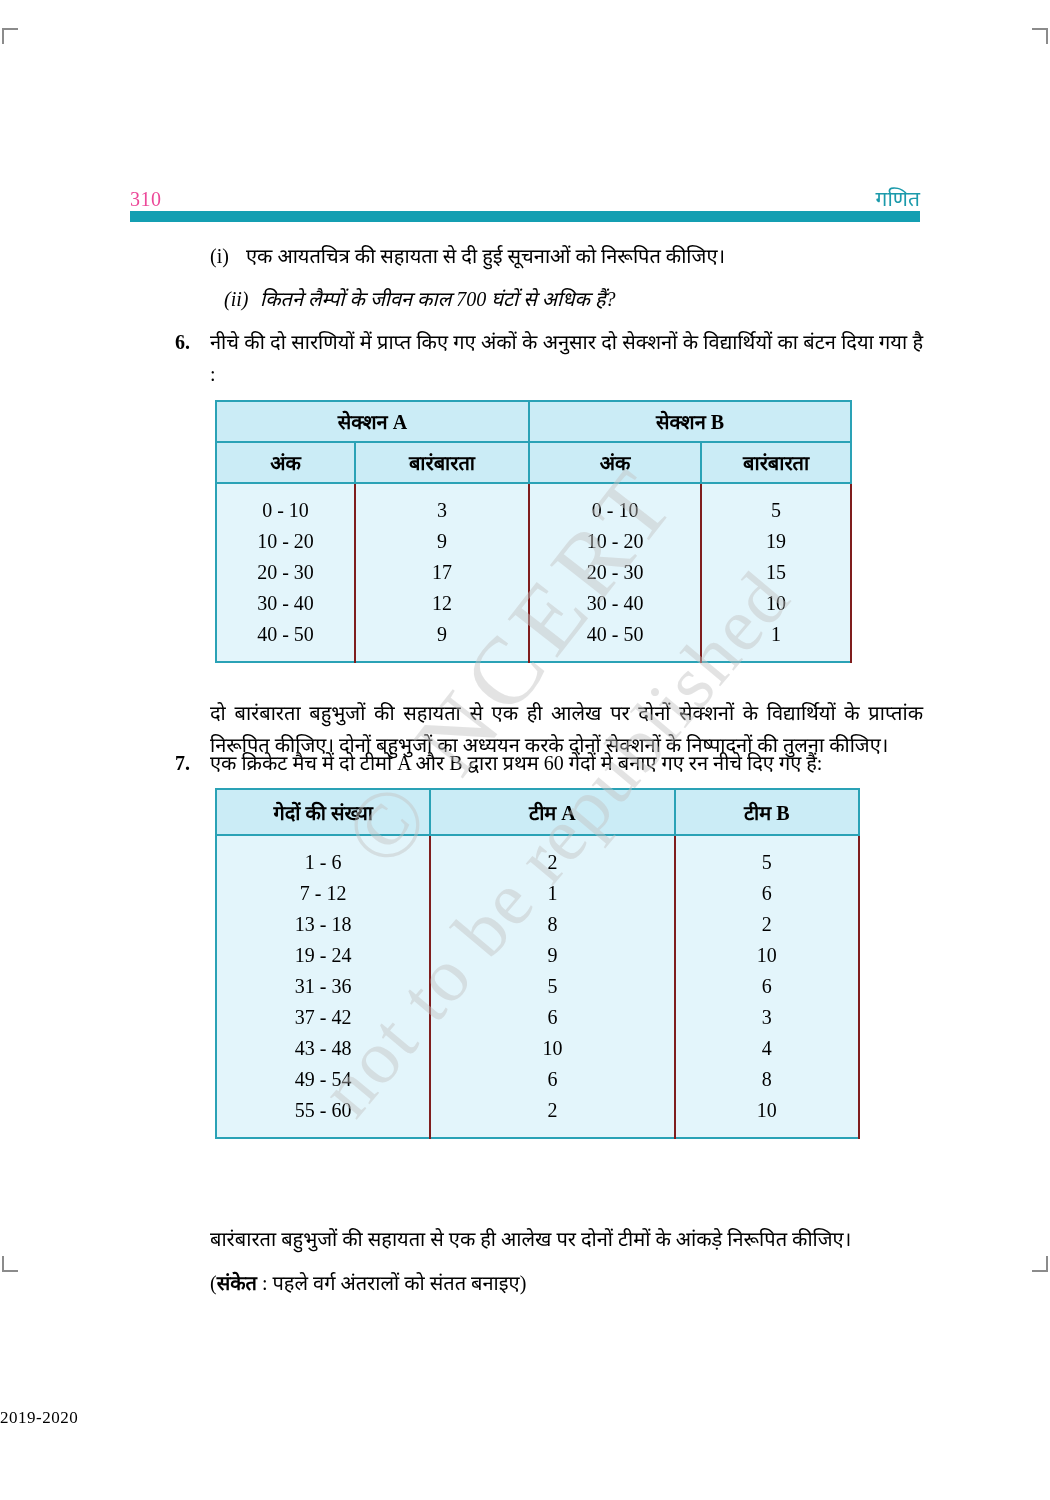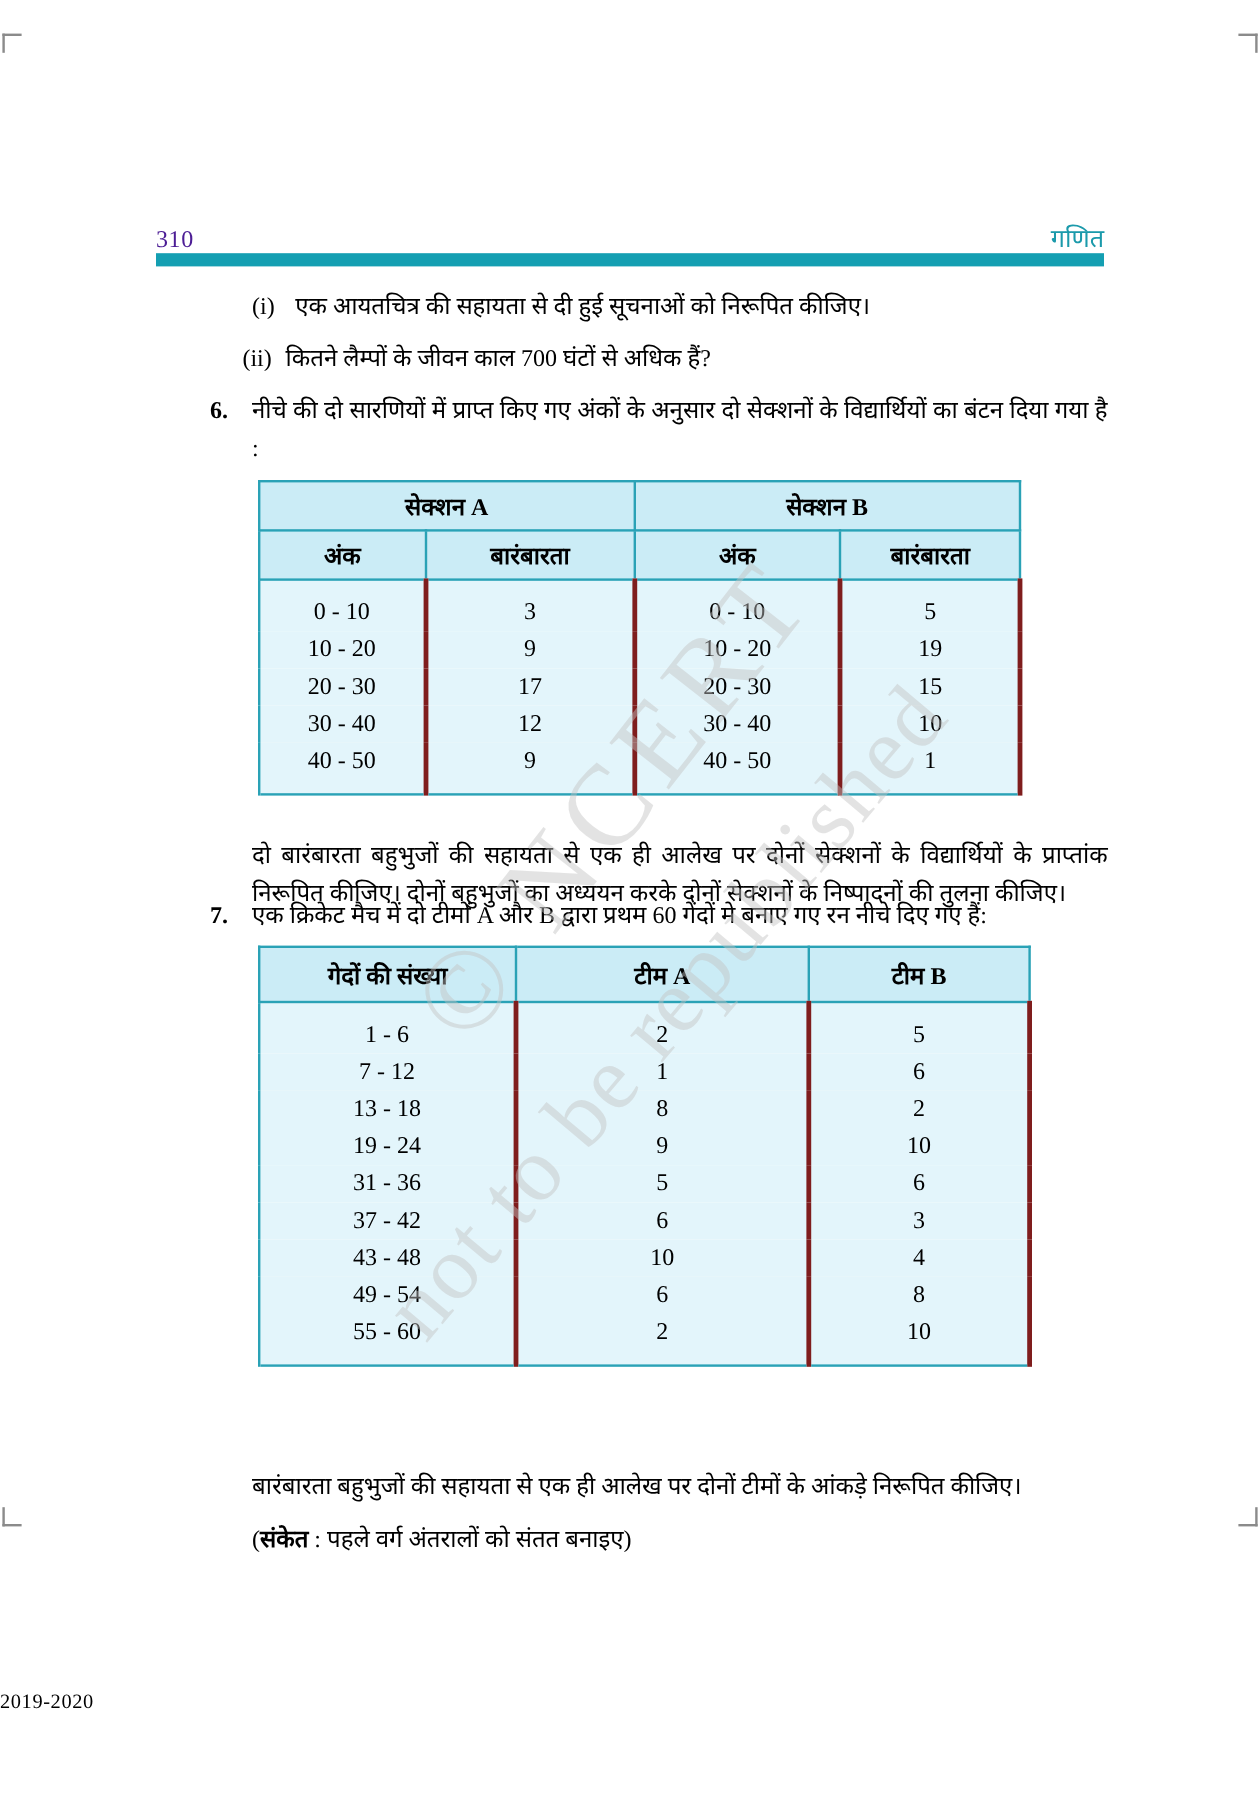--- a/index.html
+++ b/index.html
@@ -13,28 +13,28 @@
   
   .crop { position:absolute; width:16px; height:16px; }
   .crop.tl { left:2px;  top:28px;    border-left:2px solid #8b8b8b; border-top:2px solid #8b8b8b; }
   .crop.tr { right:2px; top:28px;    border-right:2px solid #8b8b8b; border-top:2px solid #8b8b8b; }
   .crop.bl { left:2px;  top:1256px;  border-left:2px solid #8b8b8b; border-bottom:2px solid #8b8b8b; }
   .crop.br { right:2px; top:1256px;  border-right:2px solid #8b8b8b; border-bottom:2px solid #8b8b8b; }
 
   
   .header-row { position:absolute; left:130px; top:184px; width:790px;
     display:flex; justify-content:space-between; align-items:baseline; }
-  .page-num { font-size:20px; color:#4c1d95; letter-spacing:0.5px; }
+  .page-num { font-size:20px; color:#ec4899; letter-spacing:0.5px; }
   .subject  { font-size:21px; color:#1b9aab; }
   .header-rule { position:absolute; left:130px; top:211px; width:790px; height:11px; background:#149fb2; }
 
   
   .line-item { position:absolute; display:flex; font-size:20px; line-height:1.5; }
   .item-i  { left:210px; top:241px; }
-  .item-ii { left:202px; top:284px; }
+  .item-ii { left:224px; top:284px;font-style:italic; }
   .line-item .lab { width:36px; flex:0 0 auto; }
   .q-block { position:absolute; display:flex; font-size:20px; line-height:1.62; }
   .q6 { left:175px; top:326px; width:748px; }
   .q7 { left:175px; top:747px; width:748px; }
   .q-block .qnum { width:35px; flex:0 0 auto; font-weight:bold; }
   .q-block .qtxt { flex:1; text-align:justify; }
 
   .para { position:absolute; font-size:20px; line-height:1.62; text-align:justify;margin-top:30px; }
   .after6 { left:210px; top:667px; width:713px; }
   .after7 { left:210px; top:1193px; width:713px; }
@@ -46,21 +46,21 @@
   .t1 { left:215px; top:400px; width:637px; }
   .t2 { left:215px; top:788px; width:645px; }
   th {
     background:#cbecf6; border:2px solid #2aa2b6; font-weight:bold;
     text-align:center; padding:6px 4px;
   }
   .t1 thead tr:first-child th { height:38px; }
   .t1 thead tr:last-child  th { height:40px; }
   .t2 thead th { height:46px; }
   tbody td {
-    background:#e3f5fb; border-left:2px solid #2aa2b6; border-right:4px solid #7f1d1d;
+    background:#e3f5fb; border-left:2px solid #2aa2b6; border-right:2px solid #7f1d1d;
     text-align:center; padding:1px 4px; line-height:29px;
   }
   table { border:2px solid #2aa2b6; }
   tbody tr:first-child td { padding-top:12px; }
   tbody tr:last-child  td { padding-bottom:12px; }
 
   
   .footer { position:absolute; left:0; top:1408px; width:100%;
     text-align:left; font-size:17px; letter-spacing:0.5px; }
 

